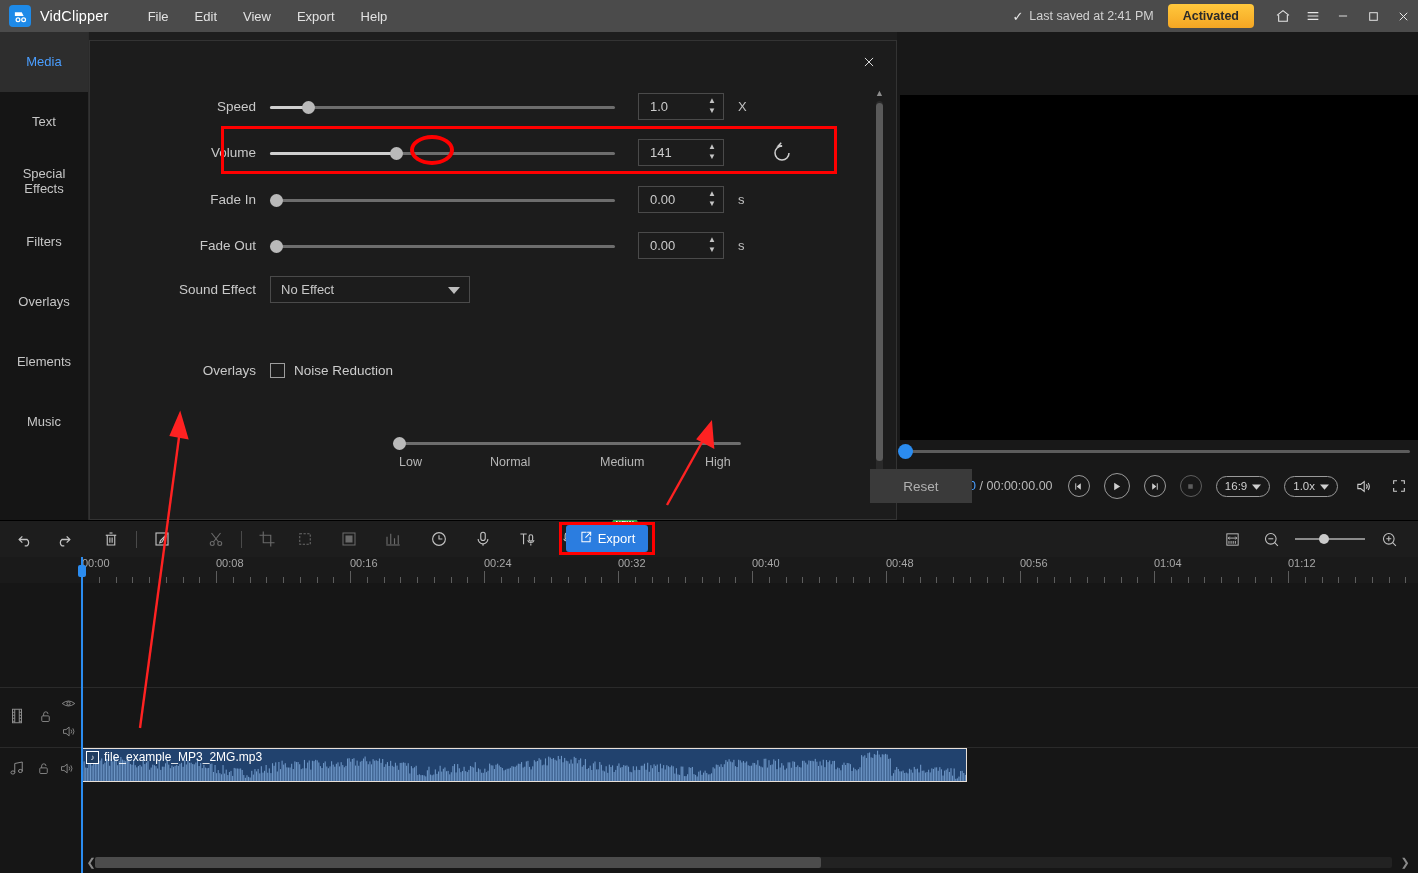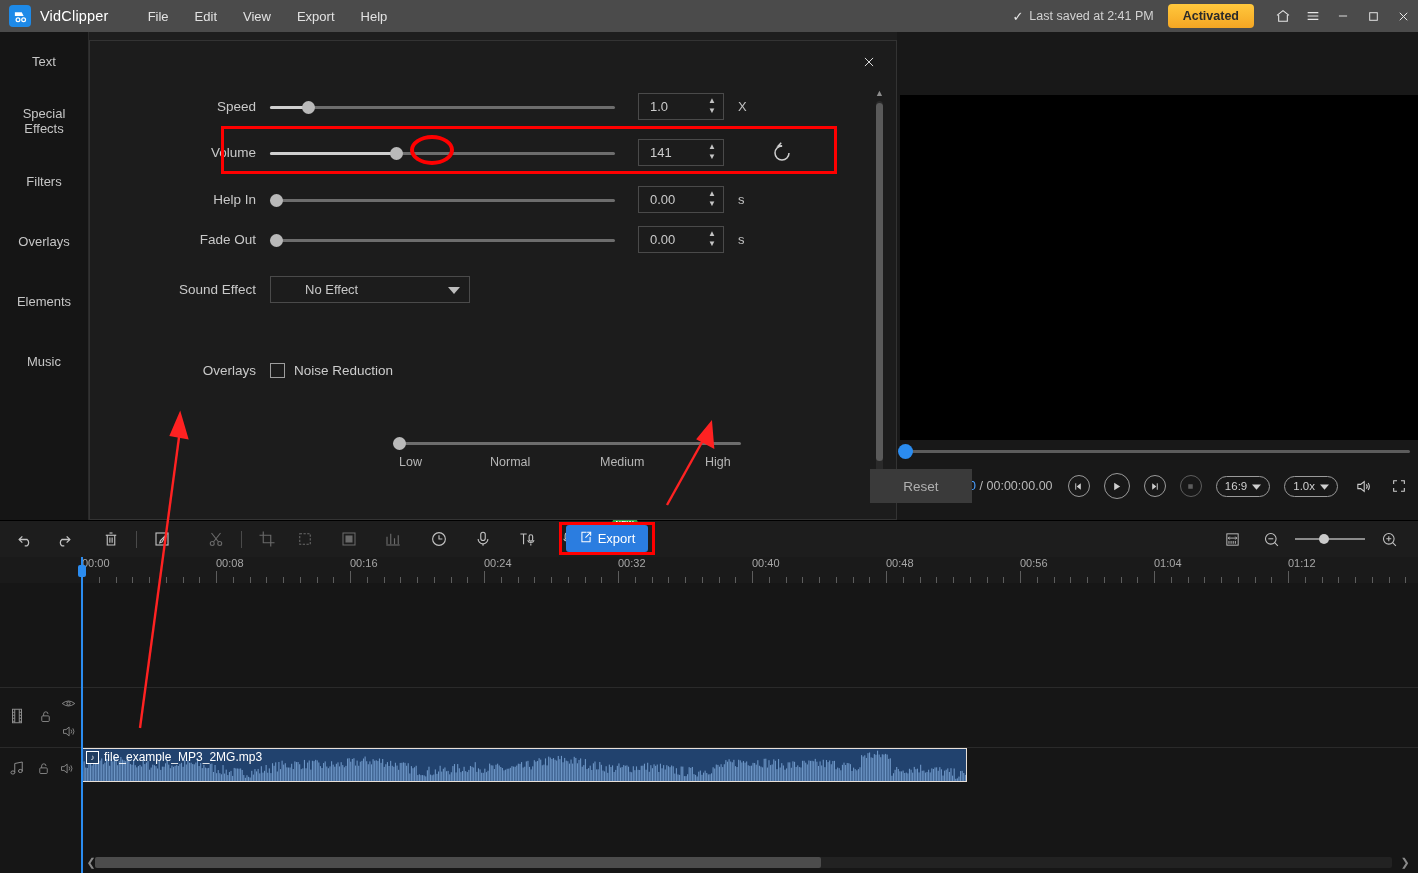--- a/index.html
+++ b/index.html
@@ -154,21 +154,21 @@
   .spin .arrows {
     position: absolute; right: 7px; top: 3px; display: flex; flex-direction: column;
     gap: 2px; color: #c4c4c4; font-size: 8px; line-height: 8px; cursor: pointer;
   }
   .unit { margin-left: 14px; font-size: 13px; color: #c0c0c0; }
   .reset-circ {
     width: 24px; height: 24px; margin-left: 46px; cursor: pointer; color: #cfcfcf;
   }
   .select {
     position: relative; width: 200px; height: 27px; background: #1c1c1c;
-    border: 1px solid #4a4a4a; display: flex; align-items: center; cursor: pointer; padding-left: 24px;
+    border: 1px solid #4a4a4a; display: flex; align-items: center; cursor: pointer;
   }
   .select .sval { padding-left: 10px; font-size: 13px; color: #c8c8c8; }
   .select .carat {
     position: absolute; right: 9px; top: 10px;
     width: 0; height: 0; border-left: 6px solid transparent; border-right: 6px solid transparent;
     border-top: 7px solid #bdbdbd;
   }
   .custom-btn {
     margin-left: 22px; width: 100px; height: 26px; border: 1px solid #a8a8a8;
     border-radius: 13px; display: flex; align-items: center; justify-content: center;
@@ -310,20 +310,21 @@
       </div>
       <div class="winbtn close">
         <svg width="15" height="15" viewBox="0 0 24 24" stroke="#e6e6e6" stroke-width="1.6">
             <path d="M6 6 L18 18 M18 6 L6 18"></path>
           </svg>
       </div>
     </div>
   </div>
 
   <div class="sidebar">
+    <div class="side-item active">Media</div>
     <div class="side-item">Text</div>
     <div class="side-item">Special Effects</div>
     <div class="side-item">Filters</div>
     <div class="side-item">Overlays</div>
     <div class="side-item">Elements</div>
     <div class="side-item">Music</div>
   </div>
 
   <div class="media-panel"></div>
 
@@ -445,36 +446,36 @@
       <div class="reset-circ">
         <svg width="24" height="24" viewBox="0 0 24 24" fill="none" stroke="#cfcfcf" stroke-width="1.5">
           <path d="M19 12 A7 7 0 1 1 12 5 L12 5"></path>
             <path d="M12 5 L12 1.5 M12 5 L8.6 5" stroke-width="0"></path>
           <path d="M12.2 5 L8.2 5 L11.2 1.8" fill="none"></path>
         </svg>
       </div>
     </div>
 
     <div class="row" style="left:0; top:145px;">
-      <div class="lbl">Help In</div>
+      <div class="lbl">Fade In</div>
       <div class="slider">
         <div class="bar"></div>
         <div class="knob" style="left:0px;"></div>
       </div>
       <div class="spin" style="margin-left:23px;">
         <span class="val">0.00</span>
         <span class="arrows">
             <span>▲</span>
             <span>▼</span>
           </span>
       </div>
       <div class="unit">s</div>
     </div>
 
-    <div class="row" style="left:0; top:185px;">
+    <div class="row" style="left:0; top:191px;">
       <div class="lbl">Fade Out</div>
       <div class="slider">
         <div class="bar"></div>
         <div class="knob" style="left:0px;"></div>
       </div>
       <div class="spin" style="margin-left:23px;">
         <span class="val">0.00</span>
         <span class="arrows">
             <span>▲</span>
             <span>▼</span>

